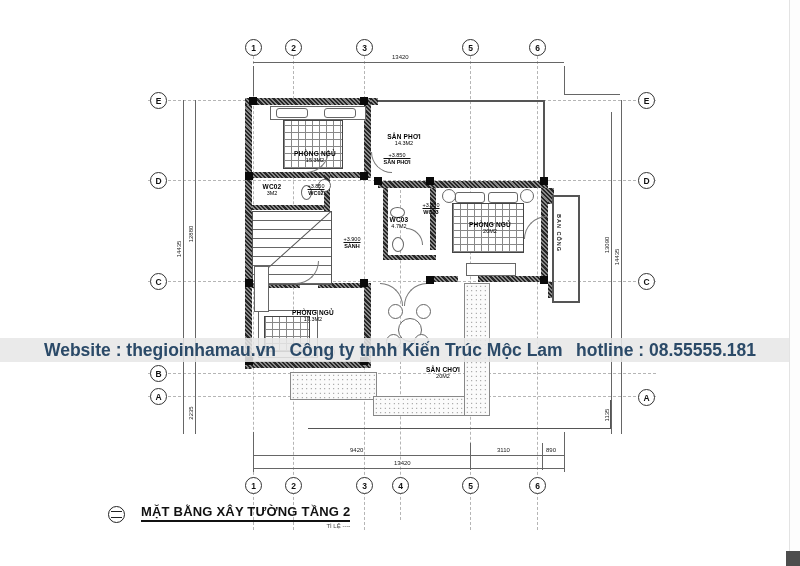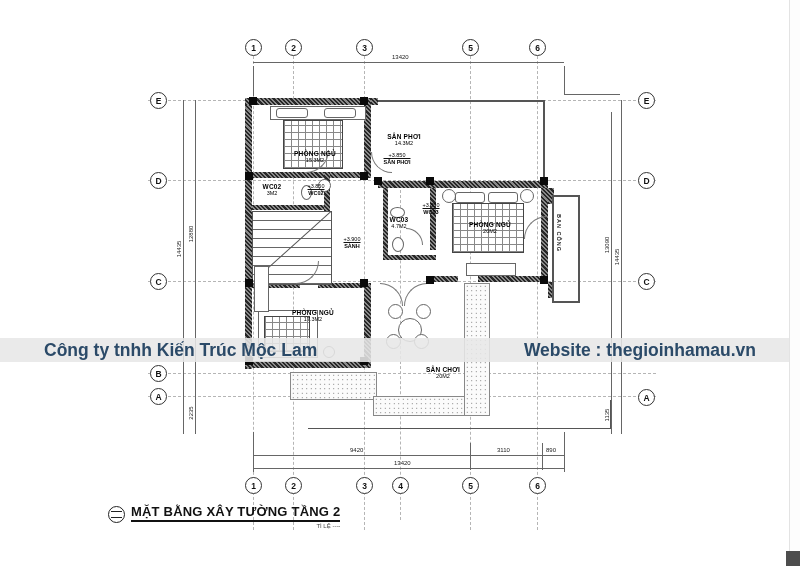--- a/index.html
+++ b/index.html
@@ -48,21 +48,21 @@
   .qd{border-radius:0 0 0 100%;border-right:none;border-top:none;}
   
   .logo{position:absolute;left:30px;top:16px;display:flex;align-items:center;gap:10px;z-index:12;}
   .logotext{font-size:33px;font-weight:bold;color:#2433de;letter-spacing:1px;}
   
   .wm{position:absolute;left:0;right:0;top:338px;height:24px;z-index:10;
       background:rgba(231,231,231,.88);display:flex;align-items:center;
       justify-content:space-between;padding:0 44px;box-sizing:border-box;
       font-size:17.5px;font-weight:600;color:#2b4a68;white-space:nowrap;}
   
-  .titleblk{position:absolute;left:108px;top:504px;display:flex;align-items:flex-start;gap:6px;z-index:6;}
+  .titleblk{position:absolute;left:108px;top:504px;display:flex;align-items:flex-start;gap:16px;z-index:6;}
   .tcirc{width:15px;height:15px;border:1px solid #222;border-radius:50%;position:relative;margin-top:2px;background:#fff;}
   .tcirc::before{content:'';position:absolute;left:2px;right:2px;top:4px;border-top:1px solid #222;}
   .tcirc::after{content:'';position:absolute;left:2px;right:2px;bottom:4px;border-top:1px solid #222;}
   .ttext{font-size:13px;font-weight:bold;color:#111;border-bottom:2px solid #111;padding-bottom:1px;letter-spacing:.2px;white-space:nowrap;}
   .tscale{font-size:6px;color:#444;text-align:right;margin-top:1px;}
   
   .scroll-track{position:absolute;right:0;top:0;width:10px;height:566px;background:#fdfdfd;border-left:1px solid #e3e3e3;z-index:11;}
   .scroll-corner{position:absolute;right:0;bottom:0;width:14px;height:15px;background:#4d4d4d;z-index:12;}
 </style>
 </head>
@@ -263,22 +263,23 @@
   <div class="room-label" style="left:313px;top:309px">
     <div class="rname">PHÒNG NGỦ</div>
     <div class="rarea">17.3M2</div>
   </div>
   <div class="room-label" style="left:443px;top:366px">
     <div class="rname">SÂN CHƠI</div>
     <div class="rarea">20M2</div>
   </div>
 
   <div class="wm">
+    <span>Website : thegioinhamau.vn</span>
     <span>Công ty tnhh Kiến Trúc Mộc Lam</span>
-    <span>Website : thegioinhamau.vn</span>
+    <span>hotline : 08.55555.181</span>
   </div>
 
   <div class="titleblk">
     <div class="tcirc"></div>
     <div>
       <div class="ttext">MẶT BẰNG XÂY TƯỜNG TẦNG 2</div>
       <div class="tscale">TỈ LỆ ----</div>
     </div>
   </div>
 

